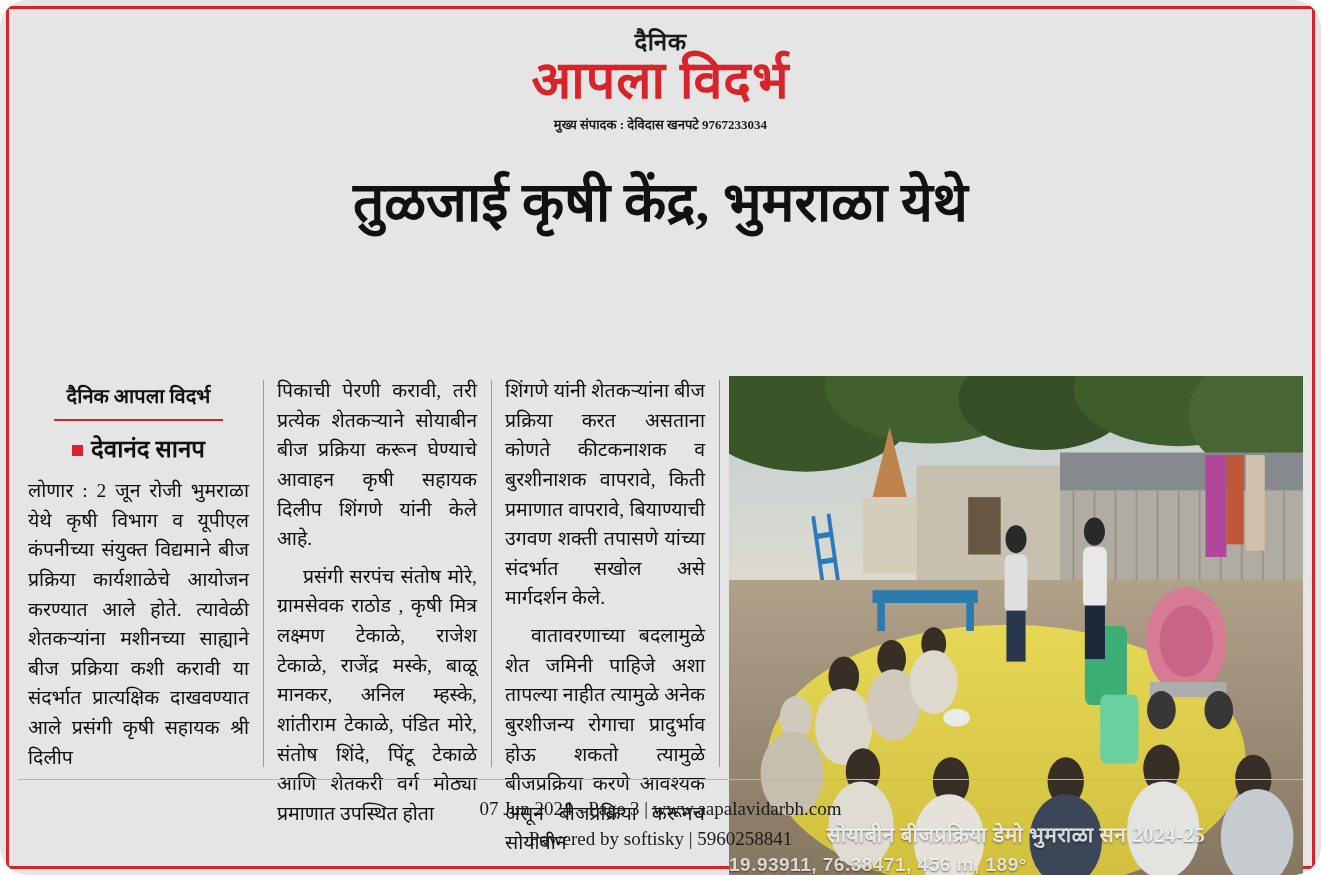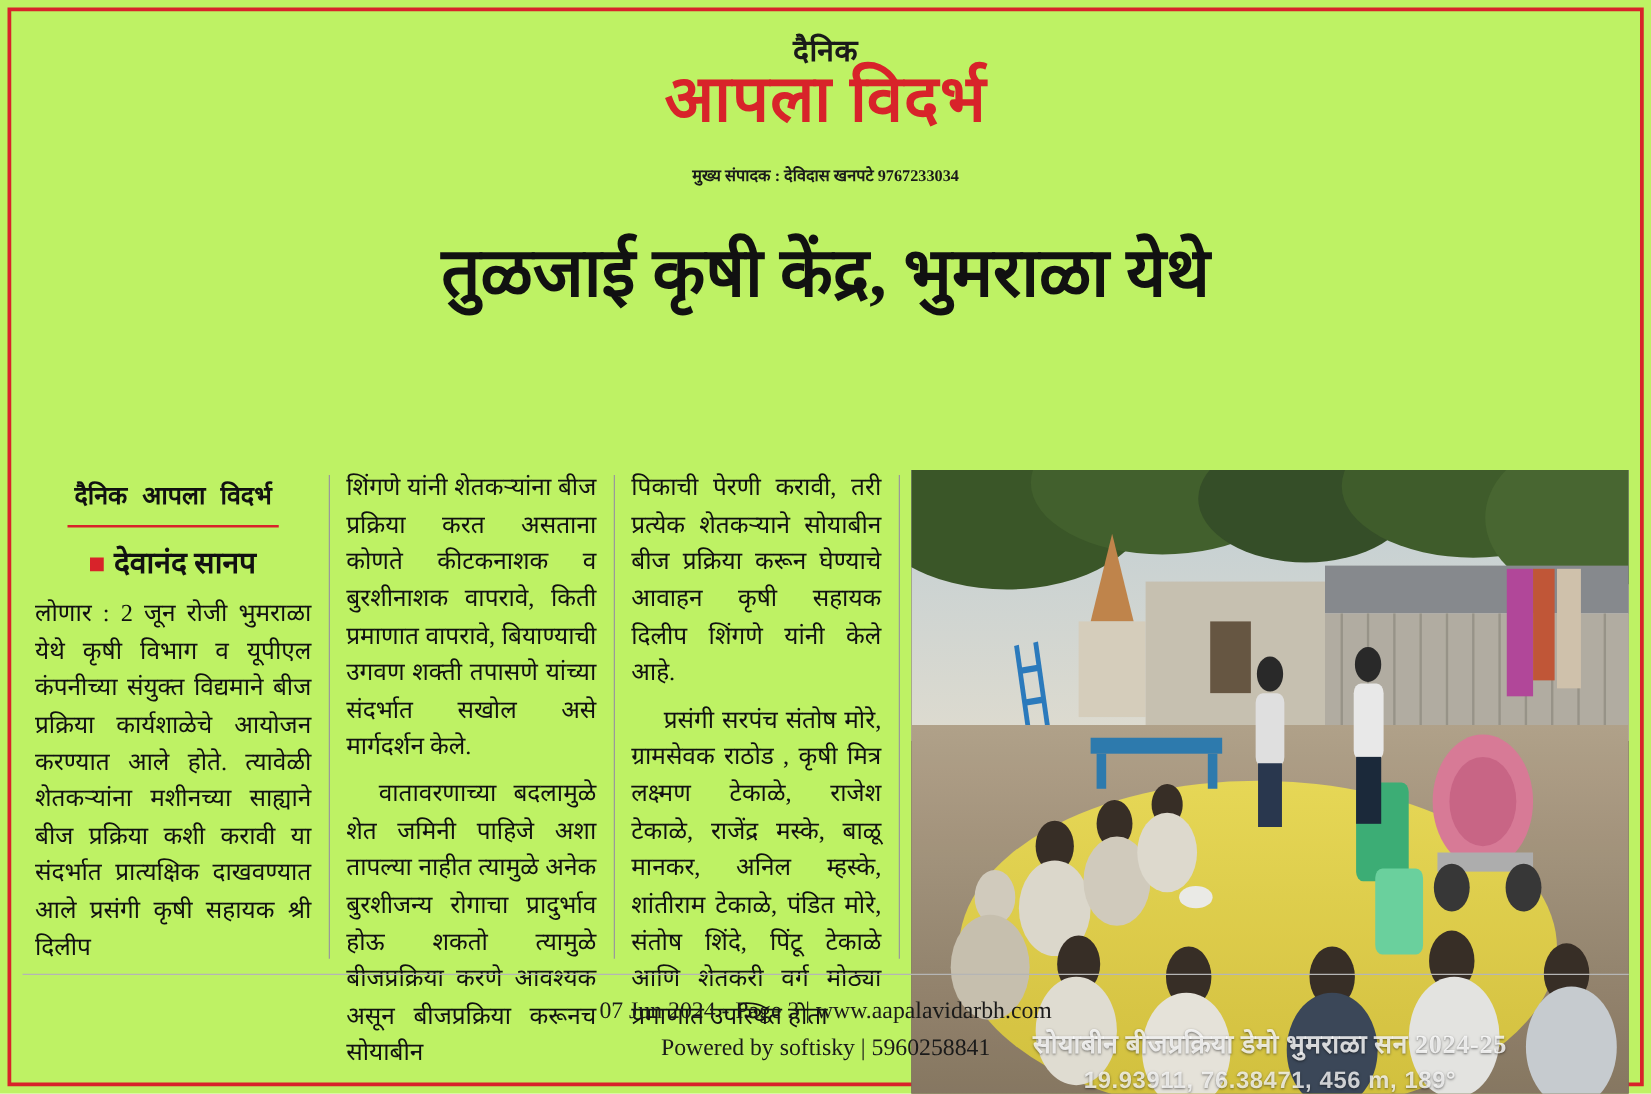--- a/index.html
+++ b/index.html
@@ -7,23 +7,24 @@
     padding: 0;
     background: #ffffff;
   }
   body {
     font-family: "Liberation Sans", sans-serif;
   }
   .page {
     position: relative;
     width: 1321px;
     height: 875px;
-    background: #bef264;
+    background: #e5e5e5;
     box-sizing: border-box;
     overflow: hidden;
+    border-radius: 28px;
   }
   .border-frame {
     position: absolute;
     left: 6px;
     top: 6px;
     right: 6px;
     bottom: 6px;
     border: 3px solid #d8232a;
     box-sizing: border-box;
     pointer-events: none;
@@ -56,21 +57,21 @@
     color: #d8232a;
     line-height: 1.05;
     margin-top: 0;
     letter-spacing: 1px;
   }
   .masthead-editor {
     font-family: "Liberation Serif", serif;
     font-weight: bold;
     font-size: 13px;
     color: #1a1a1a;
-    margin-top: 22px;
+    margin-top: 6px;
   }
 
   
   .headline {
     text-align: center;
     font-family: "Liberation Serif", serif;
     font-weight: bold;
     font-size: 55px;
     line-height: 1.22;
     color: #111111;
@@ -105,21 +106,21 @@
   }
   .col-1 { width: 245px; padding-left: 10px; }
   .col-2 { width: 228px; }
   .col-3 { width: 228px; }
   .col-photo {
     flex: 1;
     padding: 0 0 0 10px;
   }
 
   .byline-paper {
-    font-family: Liberation Mono, monospace;
+    font-family: Liberation Serif, serif;
     font-weight: bold;
     font-size: 20px;
     text-align: center;
     color: #111;
     margin: 6px 0 0 0;
   }
   .byline-rule {
     height: 2px;
     background: #d8232a;
     margin: 10px 26px 10px 26px;
@@ -172,21 +173,21 @@
     font-size: 21px;
     color: rgba(255,255,255,0.82);
     text-shadow: 0 1px 2px rgba(0,0,0,0.5);
     letter-spacing: 0.5px;
   }
   .photo-geo {
     position: absolute;
     left: 0;
     right: 0;
     bottom: 10px;
-    text-align: center;
+    text-align: left;
     font-family: "Liberation Sans", sans-serif;
     font-weight: bold;
     font-size: 19px;
     color: rgba(255,255,255,0.78);
     text-shadow: 0 1px 2px rgba(0,0,0,0.5);
     letter-spacing: 0.5px;
   }
 
   
   .footer {
@@ -232,31 +233,31 @@
         <div class="byline-paper">दैनिक आपला विदर्भ</div>
         <div class="byline-rule"></div>
         <div class="byline-author">
           <span class="sq"></span><span>देवानंद सानप</span>
         </div>
         <div class="body-text">
           <p>लोणार : 2 जून रोजी भुमराळा येथे कृषी विभाग व यूपीएल कंपनीच्या संयुक्त विद्यमाने बीज प्रक्रिया कार्यशाळेचे आयोजन करण्यात आले होते. त्यावेळी शेतकऱ्यांना मशीनच्या साह्याने बीज प्रक्रिया कशी करावी या संदर्भात प्रात्यक्षिक दाखवण्यात आले प्रसंगी कृषी सहायक श्री दिलीप</p>
         </div>
       </div>
 
+      <div class="col col-3">
+        <div class="body-text">
+          <p>पिकाची पेरणी करावी, तरी प्रत्येक शेतकऱ्याने सोयाबीन बीज प्रक्रिया करून घेण्याचे आवाहन कृषी सहायक दिलीप शिंगणे यांनी केले आहे.</p>
+          <p class="indent">प्रसंगी सरपंच संतोष मोरे, ग्रामसेवक राठोड , कृषी मित्र लक्ष्मण टेकाळे, राजेश टेकाळे, राजेंद्र मस्के, बाळू मानकर, अनिल म्हस्के, शांतीराम टेकाळे, पंडित मोरे, संतोष शिंदे, पिंटू टेकाळे आणि शेतकरी वर्ग मोठ्या प्रमाणात उपस्थित होता</p>
+        </div>
+      </div>
+
       <div class="col col-2">
         <div class="body-text">
           <p>शिंगणे यांनी शेतकऱ्यांना बीज प्रक्रिया करत असताना कोणते कीटकनाशक व बुरशीनाशक वापरावे, किती प्रमाणात वापरावे, बियाण्याची उगवण शक्ती तपासणे यांच्या संदर्भात सखोल असे मार्गदर्शन केले.</p>
           <p class="indent">वातावरणाच्या बदलामुळे शेत जमिनी पाहिजे अशा तापल्या नाहीत त्यामुळे अनेक बुरशीजन्य रोगाचा प्रादुर्भाव होऊ शकतो त्यामुळे बीजप्रक्रिया करणे आवश्यक असून बीजप्रक्रिया करूनच सोयाबीन</p>
-        </div>
-      </div>
-
-      <div class="col col-3">
-        <div class="body-text">
-          <p>पिकाची पेरणी करावी, तरी प्रत्येक शेतकऱ्याने सोयाबीन बीज प्रक्रिया करून घेण्याचे आवाहन कृषी सहायक दिलीप शिंगणे यांनी केले आहे.</p>
-          <p class="indent">प्रसंगी सरपंच संतोष मोरे, ग्रामसेवक राठोड , कृषी मित्र लक्ष्मण टेकाळे, राजेश टेकाळे, राजेंद्र मस्के, बाळू मानकर, अनिल म्हस्के, शांतीराम टेकाळे, पंडित मोरे, संतोष शिंदे, पिंटू टेकाळे आणि शेतकरी वर्ग मोठ्या प्रमाणात उपस्थित होता</p>
         </div>
       </div>
 
       <div class="col col-photo">
         <div class="photo">
           <svg viewBox="0 0 600 400" preserveAspectRatio="none">
             <defs>
               <linearGradient id="skyg" x1="0" y1="0" x2="0" y2="1">
                 <stop offset="0%" stop-color="#c9d7dd"></stop>
                 <stop offset="100%" stop-color="#e7e4d8"></stop>

